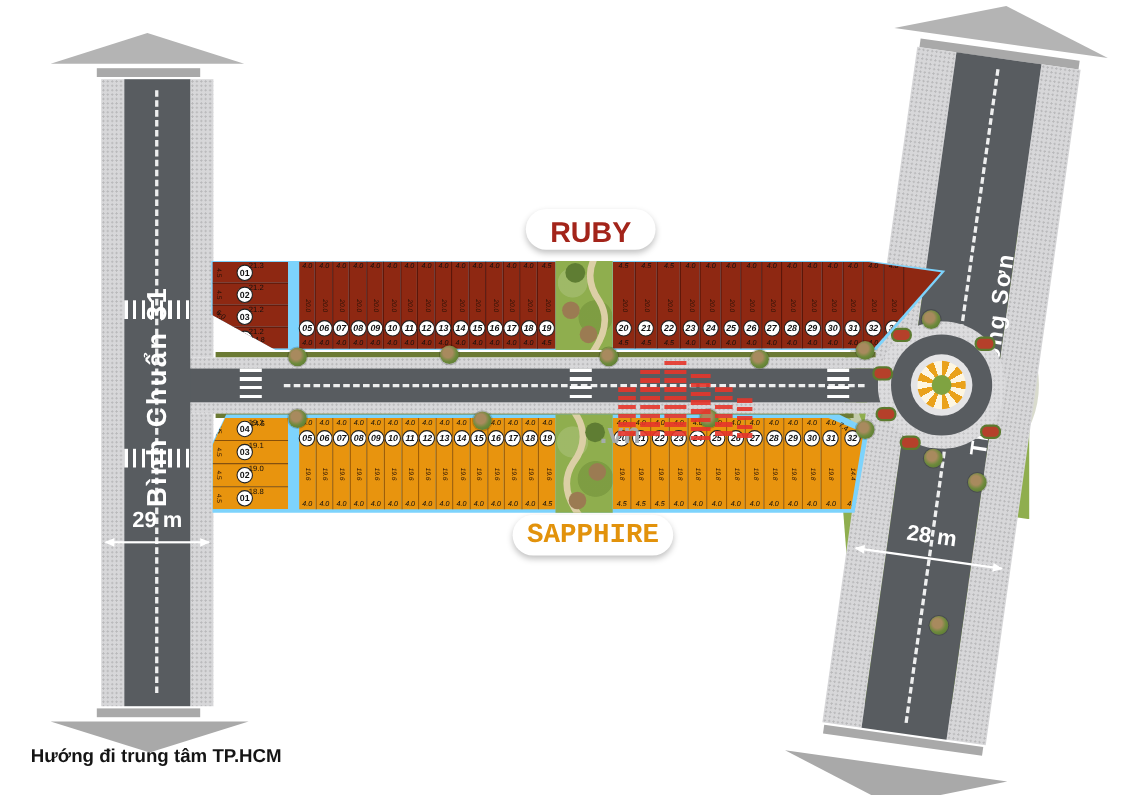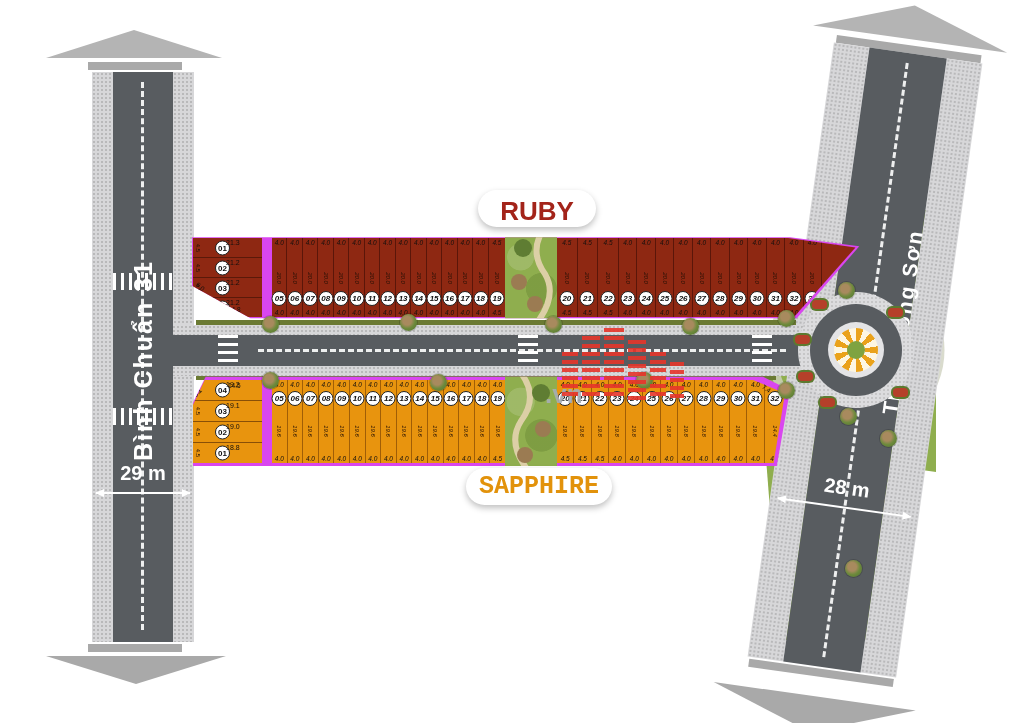--- a/index.html
+++ b/index.html
@@ -25,21 +25,21 @@
   .bigtri-up{width:0;height:0;border-left:88px solid transparent;border-right:88px solid transparent;border-bottom:28px solid #b4b4b4;}
   .bigtri-dn{width:0;height:0;border-left:90px solid transparent;border-right:90px solid transparent;border-top:28px solid #a9a9a9;}
   .graybar{background:#a9a9a9;}
   
   .grass{background:#8fae4e;background-image:radial-gradient(circle at 30% 30%,rgba(255,255,255,.14) 0 18%,transparent 19%),radial-gradient(circle at 70% 65%,rgba(30,60,0,.15) 0 22%,transparent 23%);}
   .tree{position:absolute;width:17px;height:17px;border-radius:50%;
         background:radial-gradient(circle at 42% 40%,#a88a5e 0 30%,#6d8a3c 55%,#50702c 100%);
         box-shadow:0 0 0 1px rgba(0,0,0,.18);}
   .bed{position:absolute;width:15px;height:9px;border-radius:4px;background:#b5402a;box-shadow:0 0 0 2px #5c7a2f;}
   
-  .block{position:absolute;background:#d946ef;}
+  .block{position:absolute;background:#7dd3fc;}
   .plots-row{position:absolute;display:flex;align-items:stretch;font-style:italic;}
   .plot{position:relative;flex:4 1 0;min-width:0;}
   .ruby .plot{background:#8e2812;}
   .ruby .plot + .plot{border-left:1px solid rgba(40,4,0,.5);}
   .sapphire .plot{background:#e8940e;}
   .sapphire .plot + .plot{border-left:1px solid rgba(100,50,0,.55);}
   .dim{position:absolute;width:100%;text-align:center;font-size:6.5px;line-height:7px;color:#14100e;}
   .dim.t{top:1px;} .dim.b{bottom:1px;}
   .depth{position:absolute;left:50%;top:50%;transform:translate(-50%,-50%) rotate(90deg);font-size:6px;color:#241006;white-space:nowrap;}
   .pnum{position:absolute;left:50%;transform:translateX(-50%);width:15px;height:15px;border-radius:50%;
@@ -585,20 +585,21 @@
   <div class="tree" style="left:262px;top:372px;"></div>
   <div class="tree" style="left:430px;top:374px;"></div>
   <div class="tree" style="left:636px;top:372px;"></div>
   <div class="tree" style="left:778px;top:310px;"></div>
   <div class="tree" style="left:778px;top:382px;"></div>
   <div class="tree" style="left:838px;top:282px;"></div>
   <div class="tree" style="left:840px;top:408px;"></div>
   <div class="tree" style="left:880px;top:430px;"></div>
   <div class="tree" style="left:845px;top:560px;"></div>
 
+  <div class="dir-label" style="left:28px;top:678px;">Hướng đi trung tâm TP.HCM</div>
 
   <div class="wm wm-suffix" style="left:545px;top:382px;font-size:26px;">.vn</div>
   <div class="wm-bars" style="left:562px;top:352px;width:16px;height:48px;"></div>
   <div class="wm-bars" style="left:582px;top:336px;width:18px;height:64px;"></div>
   <div class="wm-bars" style="left:604px;top:328px;width:20px;height:72px;"></div>
   <div class="wm-bars" style="left:628px;top:340px;width:18px;height:60px;"></div>
   <div class="wm-bars" style="left:650px;top:352px;width:16px;height:48px;"></div>
   <div class="wm-bars" style="left:670px;top:362px;width:14px;height:38px;"></div>
 
 </div>

